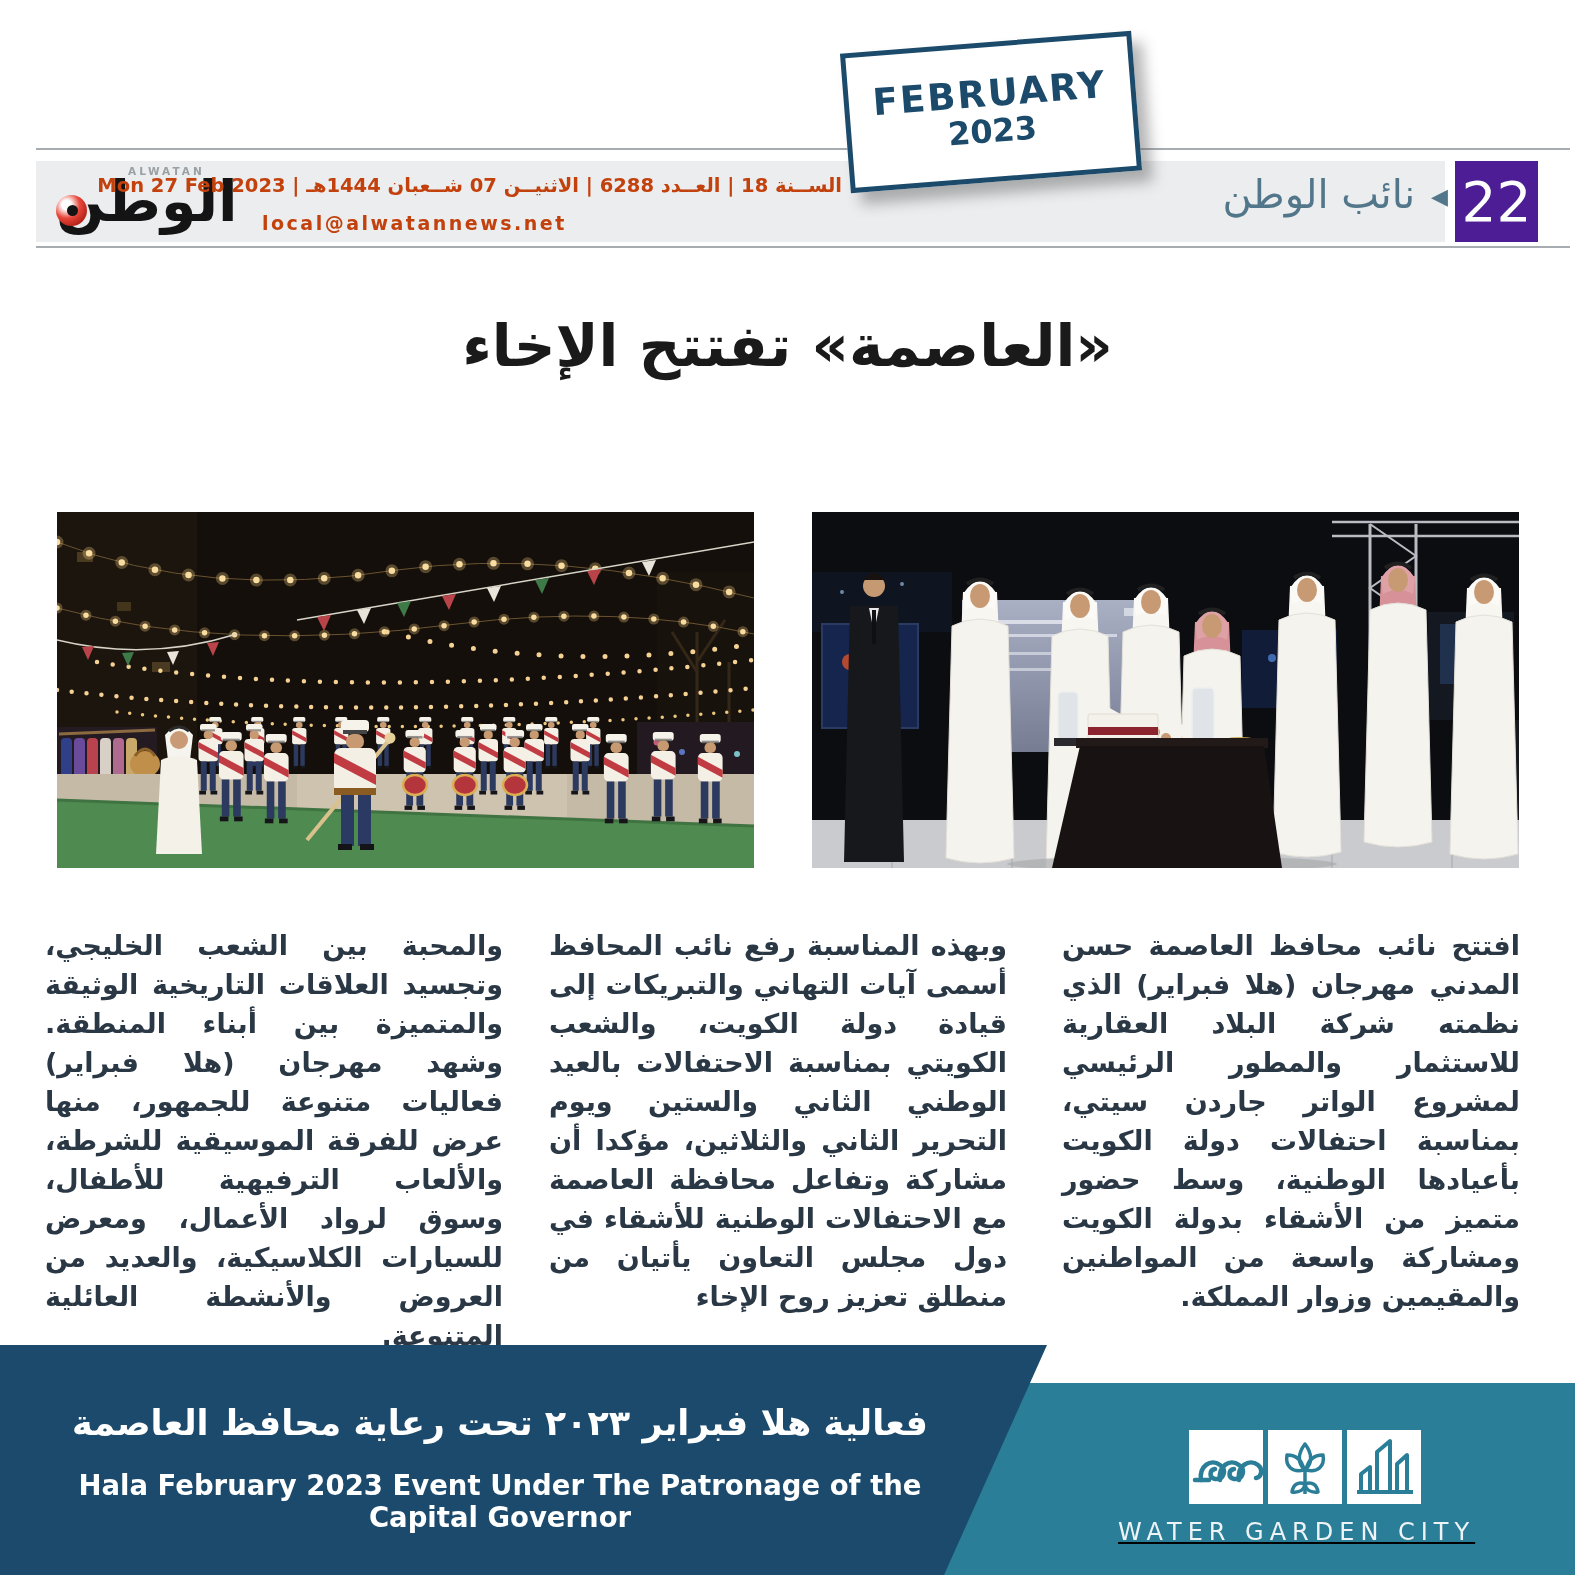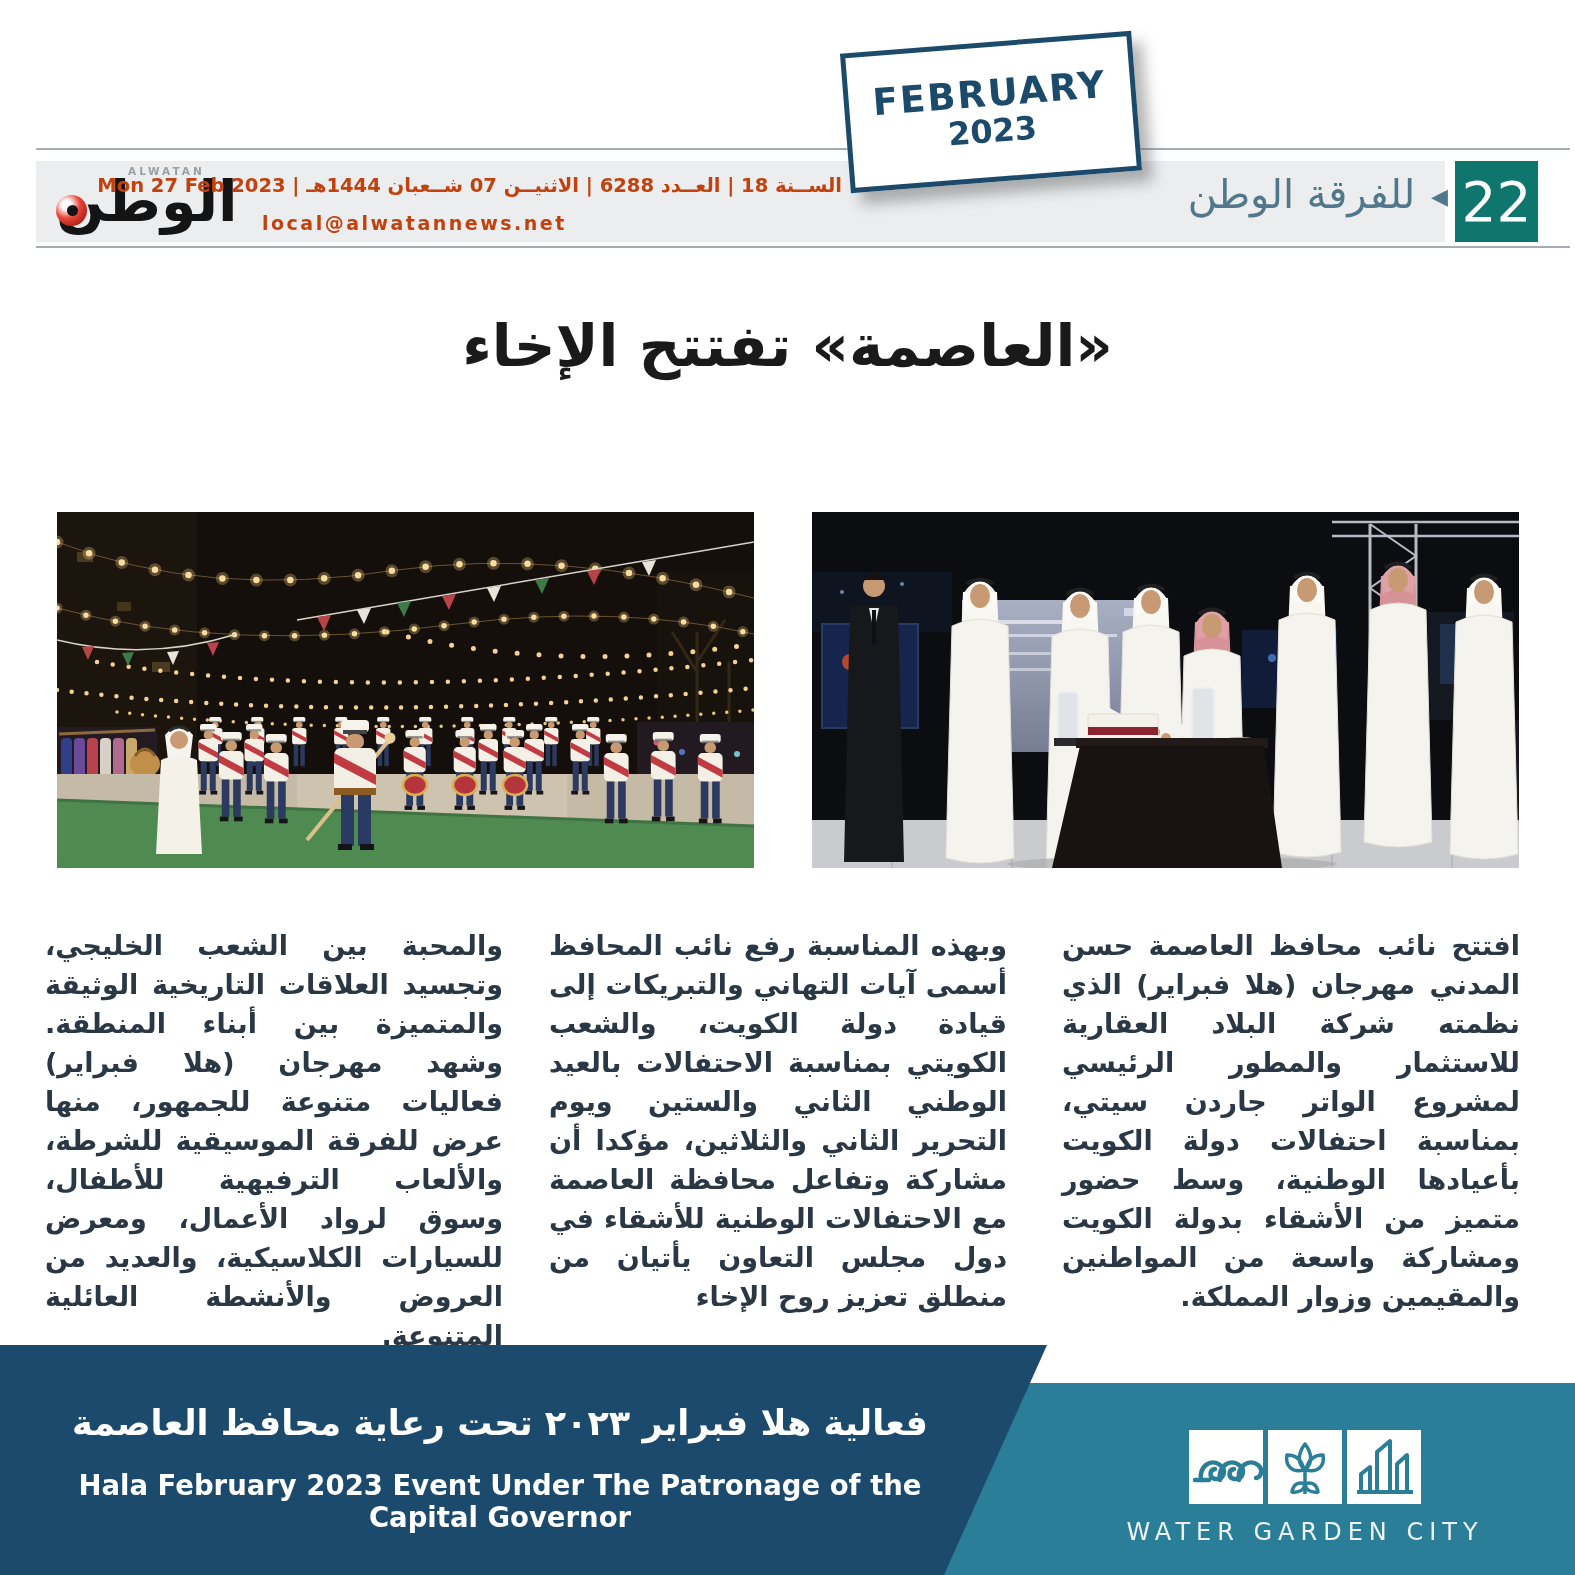--- a/index.html
+++ b/index.html
@@ -12,21 +12,21 @@
     border:5px solid #1b4a6b;transform:rotate(-4.5deg);z-index:9;
     display:flex;flex-direction:column;align-items:center;justify-content:center;
     box-shadow:10px 12px 14px rgba(90,90,90,.45);}
   .stamp .l1{color:#1b4a6b;font-size:37px;font-weight:bold;letter-spacing:2px;line-height:1.05;}
   .stamp .l2{color:#1b4a6b;font-size:32px;font-weight:bold;line-height:1.1;}
 
   
   .rule{position:absolute;left:36px;width:1534px;height:2px;background:#a6acb0;}
   .rule.top{top:148px;} .rule.bottom{top:246px;}
   .mast-bar{position:absolute;left:36px;top:161px;width:1409px;height:81px;background:#ebedee;}
-  .page-badge{position:absolute;left:1455px;top:161px;width:83px;height:81px;background:#0f766e;
+  .page-badge{position:absolute;left:1455px;top:161px;width:83px;height:81px;background:#4c1d95;
     color:#fcfdfd;font-size:55px;display:flex;align-items:center;justify-content:center;}
   .section-title{position:absolute;top:174px;left:1040px;width:408px;display:flex;align-items:center;
     justify-content:flex-end;gap:16px;color:#53778a;}
   .section-title .txt{font-size:40px;line-height:1;}
   .section-title .tri{font-size:22px;line-height:1;padding-top:6px;color:#53778a;}
 
   .logo{position:absolute;left:56px;top:165px;width:206px;height:74px;}
   .logo .latin{position:absolute;left:72px;top:0;font-size:10.5px;letter-spacing:3px;color:#9aa0a4;font-weight:bold;}
   .logo .arabic{position:absolute;left:0;top:8px;font-size:57px;font-weight:bold;color:#141414;line-height:1;direction:rtl;}
   .logo .dot{position:absolute;left:0px;top:30px;width:31px;height:31px;border-radius:50%;
@@ -51,21 +51,21 @@
     color:#2a3744;font-size:27px;line-height:39px;font-weight:bold;margin-top:23px;}
   .col.c-right{left:1062px;} .col.c-mid{left:549px;} .col.c-left{left:45px;}
 
   
   .footer-teal{position:absolute;left:0;top:1383px;width:1575px;height:192px;background:#2b7e98;}
   .footer-navy{position:absolute;left:0;top:1345px;width:1047px;height:230px;background:#1c4a6c;
     clip-path:polygon(0 0,100% 0,calc(100% - 103px) 100%,0 100%);}
   .footer-cap{position:absolute;left:55px;top:1402px;width:890px;text-align:center;color:#ffffff;z-index:3;}
   .footer-cap .ar{font-size:35px;font-weight:bold;direction:rtl;line-height:1.2;}
   .footer-cap .en{font-size:27.5px;font-weight:bold;margin-top:26px;line-height:1.15;}
-  .wgc{position:absolute;left:1118px;top:1430px;width:374px;z-index:3;text-align:center;}
+  .wgc{position:absolute;left:1118px;top:1430px;width:374px;z-index:3;text-align:left;text-decoration:underline;}
   .wgc .squares{display:flex;justify-content:center;gap:5px;}
   .wgc .sq{width:74px;height:74px;background:#ffffff;}
   .wgc .brand{margin-top:14px;color:#eef4f6;font-size:24px;letter-spacing:6px;white-space:nowrap;}
 </style>
 </head>
 <body>
 
 <div id="page">
 
   <div class="rule top"></div>
@@ -78,21 +78,21 @@
     <span class="dot"></span>
     <span class="dot-in"></span>
   </div>
 
   <div class="dateblock">
     <div class="issue">الســنة 18  |  العــدد 6288  |  الاثنيــن 07 شــعبان 1444هـ  |  Mon 27 Feb 2023</div>
     <div class="email">local@alwatannews.net</div>
   </div>
 
   <div class="section-title">
-    <span class="txt">للفرقة الوطن</span>
+    <span class="txt">نائب الوطن</span>
     <span class="tri">◀</span>
   </div>
   <div class="page-badge">22</div>
 
   <div class="stamp">
     <div class="l1">FEBRUARY</div>
     <div class="l2">2023</div>
   </div>
 
   <div class="headline">

